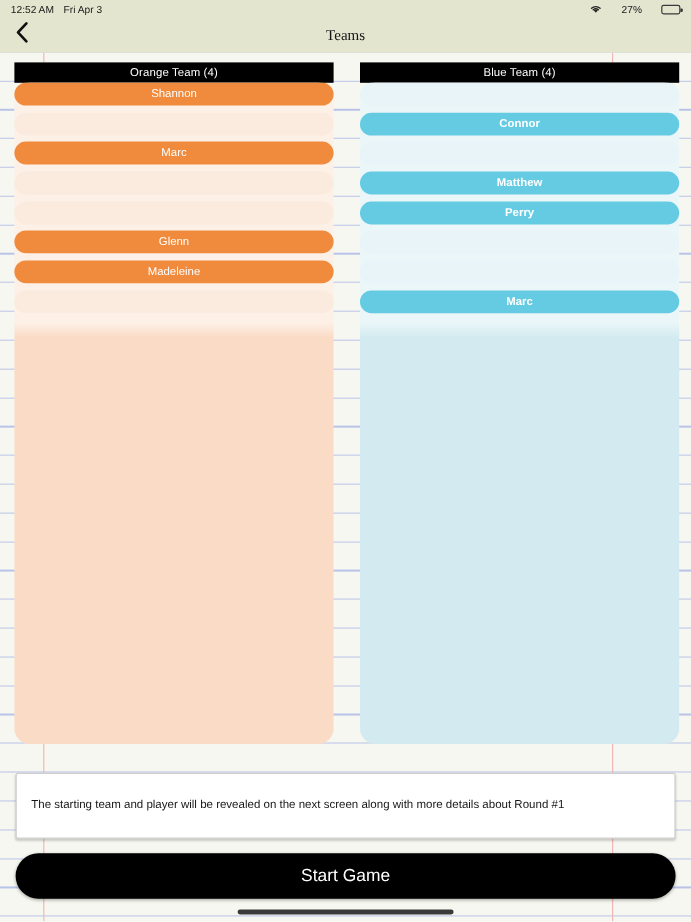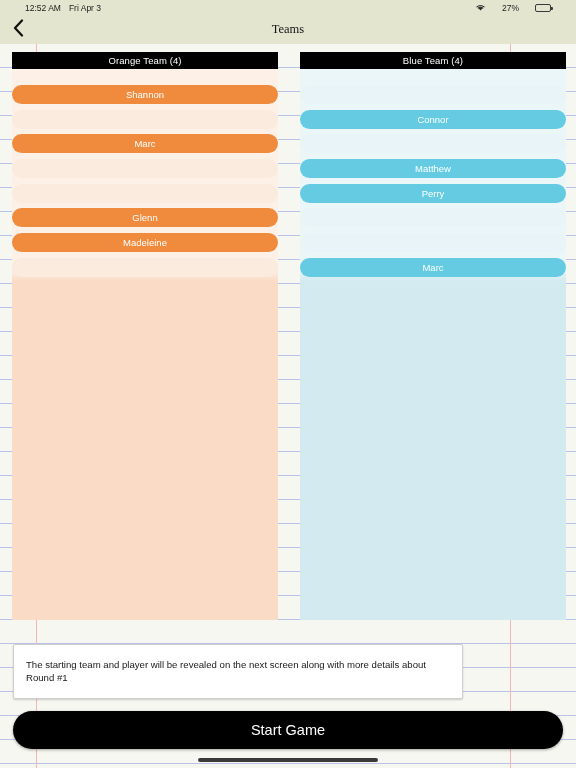--- a/index.html
+++ b/index.html
@@ -38,21 +38,21 @@
   }
   .margin-line.left  { left: 36px; }
   .margin-line.right { left: 510px; }
 
   
   .status-bar {
     position: absolute; top: 0; left: 0;
     width: 576px; height: 15px;
     background: #e3e5cf;
     display: flex; align-items: center;
-    padding: 0 25px;
+    padding: 0 9px;
     font-size: 8.5px; color: #1b1b1b;
     z-index: 40;
   }
   .status-left { display: flex; align-items: center; gap: 8px; }
   .status-right { margin-left: auto; display: flex; align-items: center; gap: 16px; }
   .wifi-icon svg { display: block; }
   .batt {
     position: relative;
     width: 16px; height: 8px;
     border: 1px solid #3a3a3a;
@@ -109,48 +109,49 @@
     background: #000;
     color: #fff;
     font-size: 9.5px;
     display: flex; align-items: center; justify-content: center;
     letter-spacing: .1px;
   }
 
   .col-body {
     position: absolute;
     top: 17px; left: 0; right: 0; bottom: 0;
-    padding-top: 16px;
+    padding-top: 0;
+    border-radius: 13px;
   }
   .col.orange .col-body { background: #fadcc6; }
   .col.blue   .col-body { background: #d3ebf0; }
 
   .slot {
     height: 19px;
     margin-bottom: 5.7px;
     border-radius: 10px;
     display: flex; align-items: center; justify-content: center;
     font-size: 9.5px;
     color: #ffffff;
   }
   .col.orange .slot.empty { background: #fbeade; }
   .col.blue   .slot.empty { background: #e8f4f7; }
   .col.orange .slot.filled { background: #f08a3c; }
   .col.blue   .slot.filled { background: #64cbe2; }
   .slot.empty { color: transparent; }
 
   
   .col.orange .col-body { background: linear-gradient(to bottom, #fdf0e7 0px, #fdf0e7 200px, #fadcc6 212px, #fadcc6 100%); }
-  .col.blue   .col-body { background: linear-gradient(to bottom, #eaf6f8 0px, #eaf6f8 200px, #d3ebf0 212px, #d3ebf0 100%); }
+  .col.blue   .col-body { background: linear-gradient(to bottom, #eaf6f8 0px, #eaf6f8 200px, #d3ebf0 212px, #d3ebf0 100%); font-weight: bold; }
 
   
   .info-box {
     position: absolute;
     left: 13px; top: 644px;
-    width: 450px; height: 55px;
+    width: 550px; height: 55px;
     background: #ffffff;
     border: 1px solid #cfcfcf;
     border-radius: 2px;
     box-shadow: 0 1px 2px rgba(0,0,0,.18);
     display: flex; align-items: center;
     padding: 0 12px;
     z-index: 20;
   }
   .info-text { font-size: 9.6px; color: #181818; line-height: 1.3; }
 

